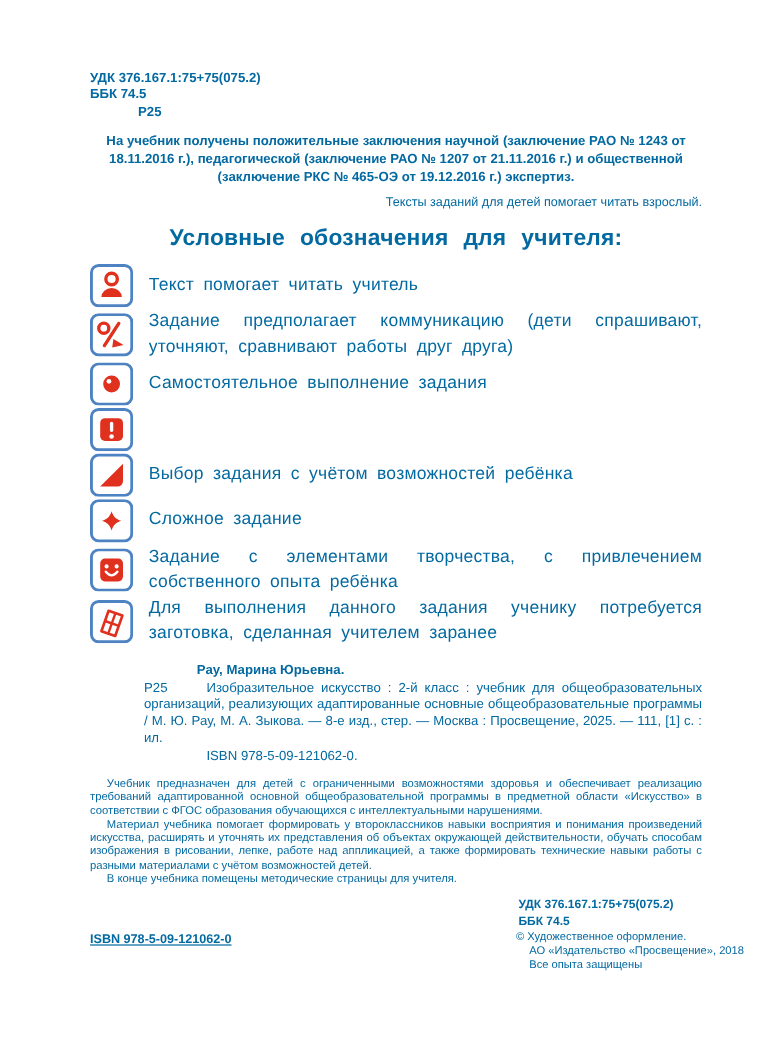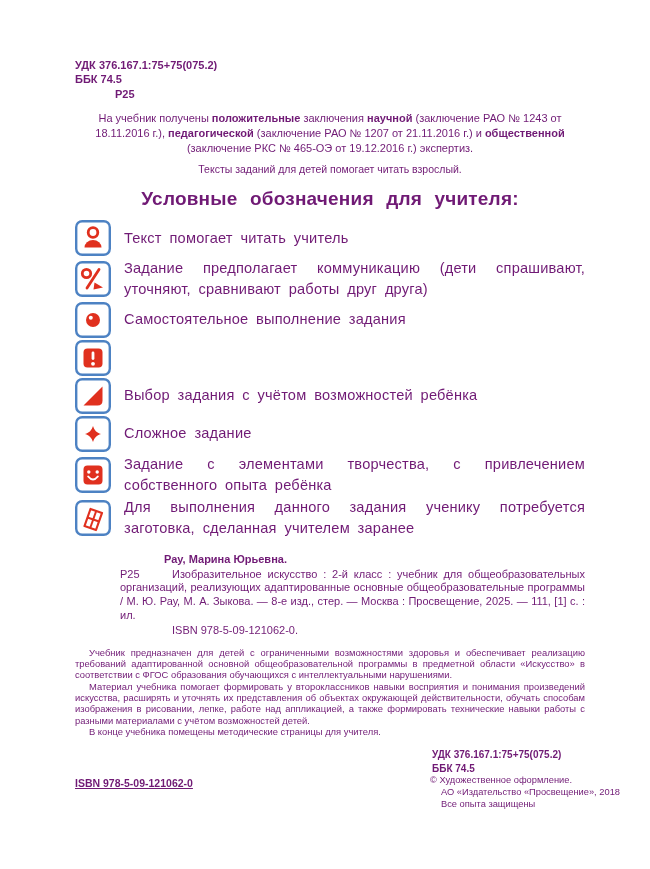--- a/index.html
+++ b/index.html
@@ -1,27 +1,27 @@
 <!DOCTYPE html>
 <html lang="ru" style="--accent-red: #e0301e; --frame-blue: #4d82c3;"><head>
 <meta charset="utf-8">
 <style>
   html,body { margin:0; padding:0; background:#d8d8d8; }
   .page {
     width:650px; height:869px; margin:0 auto; background:#ffffff;
-    font-family:"Liberation Sans","DejaVu Sans",sans-serif; color:#701a75;
+    font-family:"Liberation Sans","DejaVu Sans",sans-serif; color:#0369a1;
     position:relative; box-sizing:border-box; padding:58px 65px 16px 75px;
     overflow:hidden;
   }
   
   .top-codes { font-size:11px; font-weight:bold; line-height:1.3; }
   .auth-code { margin-left:40px; }
 
-  .expertise { margin:10px 0 0; text-align:center; font-size:11px; line-height:1.38; }
-  .note { margin:7px 0 0; text-align:center; font-size:10.5px; }
+  .expertise { margin:10px 0 0; text-align:center; font-size:11px; line-height:1.38;font-weight:bold; }
+  .note { margin:7px 0 0; text-align:right; font-size:10.5px; }
 
   .heading { margin:13px 0 10px; text-align:center; font-size:19px; font-weight:bold;
              word-spacing:7px; letter-spacing:0.2px; }
 
   
   .legend-item { display:flex; align-items:center; gap:13px; margin-bottom:2px; }
   .licon { flex:0 0 36px; width:36px; height:36px; }
   .licon svg { display:block; }
   .llabel { flex:1; font-size:14.6px; line-height:1.42; text-align:justify;
             word-spacing:3.5px; letter-spacing:0.2px; }

